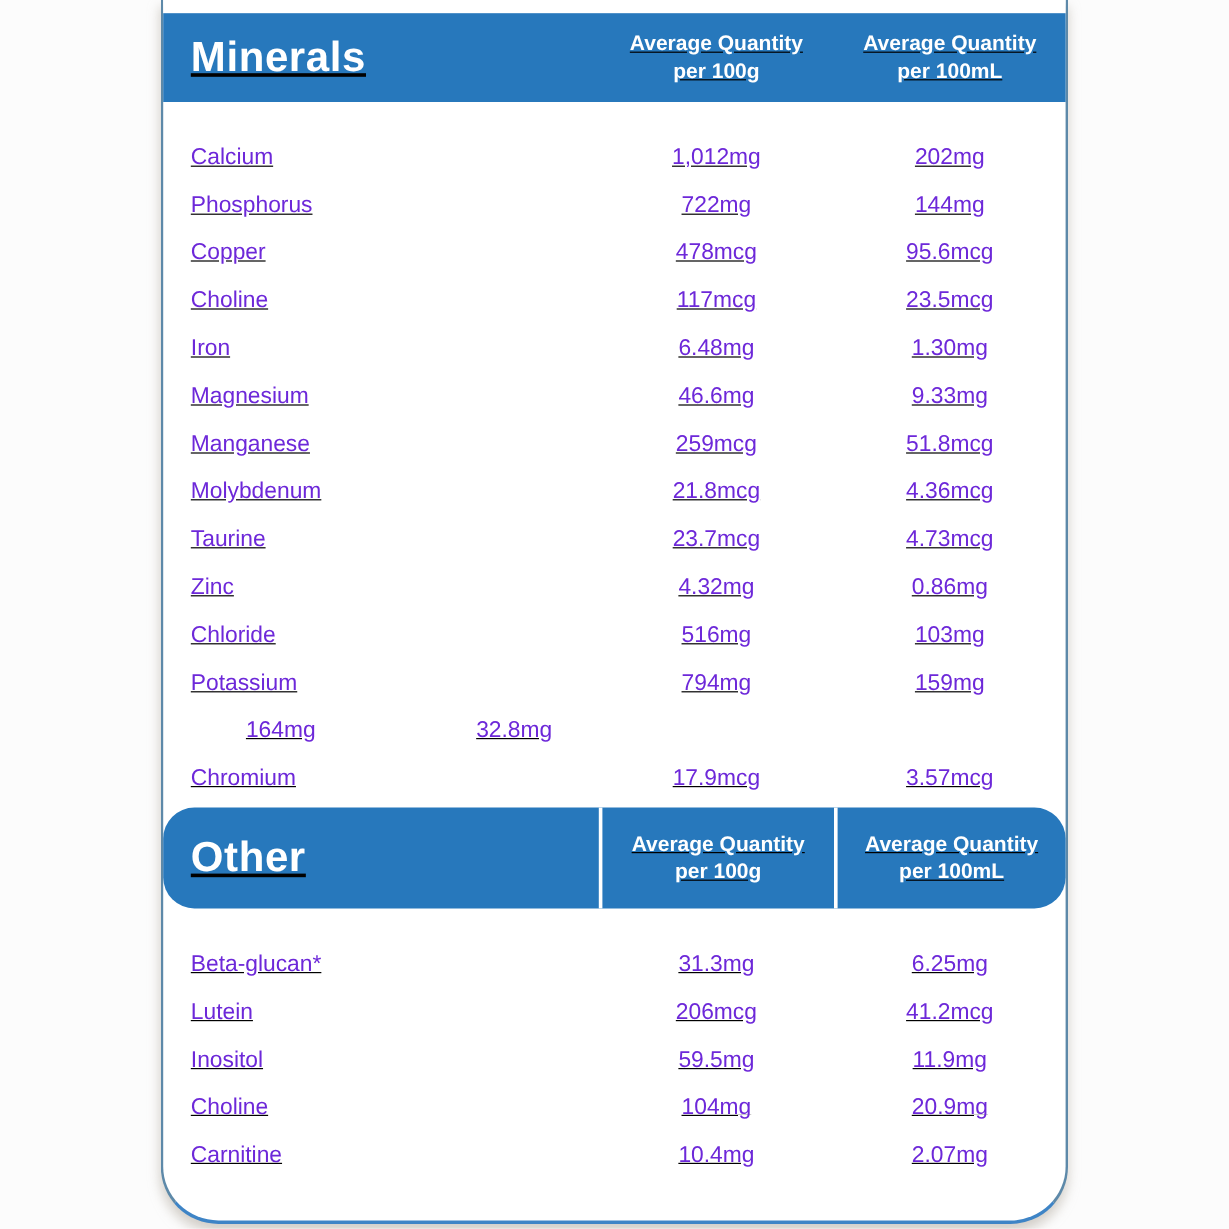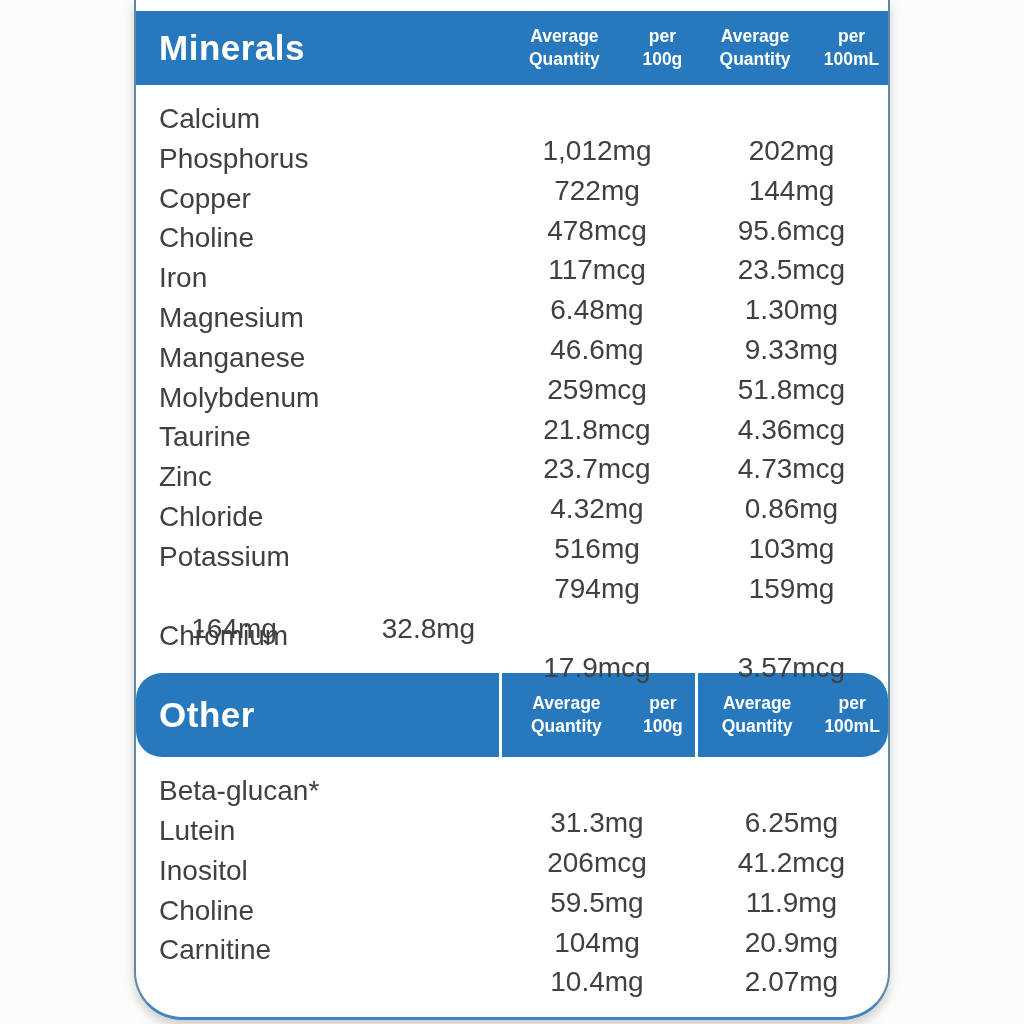--- a/index.html
+++ b/index.html
@@ -22,20 +22,21 @@
     top: 0;
     width: 756px;
     height: 1020px;
     box-sizing: border-box;
     background: #ffffff;
     border-left: 2px solid #5d89a9;
     border-right: 2px solid #5d89a9;
     border-bottom: 3px solid #3e84c6;
     border-radius: 0 0 48px 48px;
     box-shadow: 0 6px 10px rgba(176, 170, 158, 0.55);
+    text-decoration: underline;
   }
   .top-spacer { height: 11px; }
   .section-header {
     display: flex;
     height: 74px;
     background: #2778bc;
     color: #ffffff;
   }
   .section-header .title-cell {
     flex: 0 0 363px;
@@ -43,20 +44,21 @@
     align-items: center;
     padding-left: 23px;
     box-sizing: border-box;
     font-size: 35px;
     font-weight: 700;
     letter-spacing: 0.5px;
   }
   .section-header .qty-col {
     flex: 0 0 196px;
     display: flex;
+    flex-direction: column;
     justify-content: center;
     align-items: center;
     text-align: center;
     font-size: 17.5px;
     font-weight: 700;
     line-height: 23px;
     box-sizing: border-box;
   }
   .section-header .qty-col.last { flex: 0 0 193px; }
   .section-header.with-dividers .qty-col {
@@ -64,23 +66,23 @@
   }
   .other-header { height: 84px; border-radius: 26px; }
   .rows {
     padding-top: 18px;
     padding-bottom: 13px;
   }
   .rows.last { padding-bottom: 0; }
   .row {
     display: flex;
     height: 39.8px;
-    align-items: flex-start;
-    color: #404040;
-    font-size: 28px;
+    align-items: flex-end;
+    color: #6d28d9;
+    font-size: 19px;
   }
   .cell { box-sizing: border-box; }
   .cell.name {
     flex: 0 0 363px;
     padding-left: 23px;
   }
   .cell.val {
     flex: 0 0 196px;
     text-align: center;
     margin-top: 32px;

